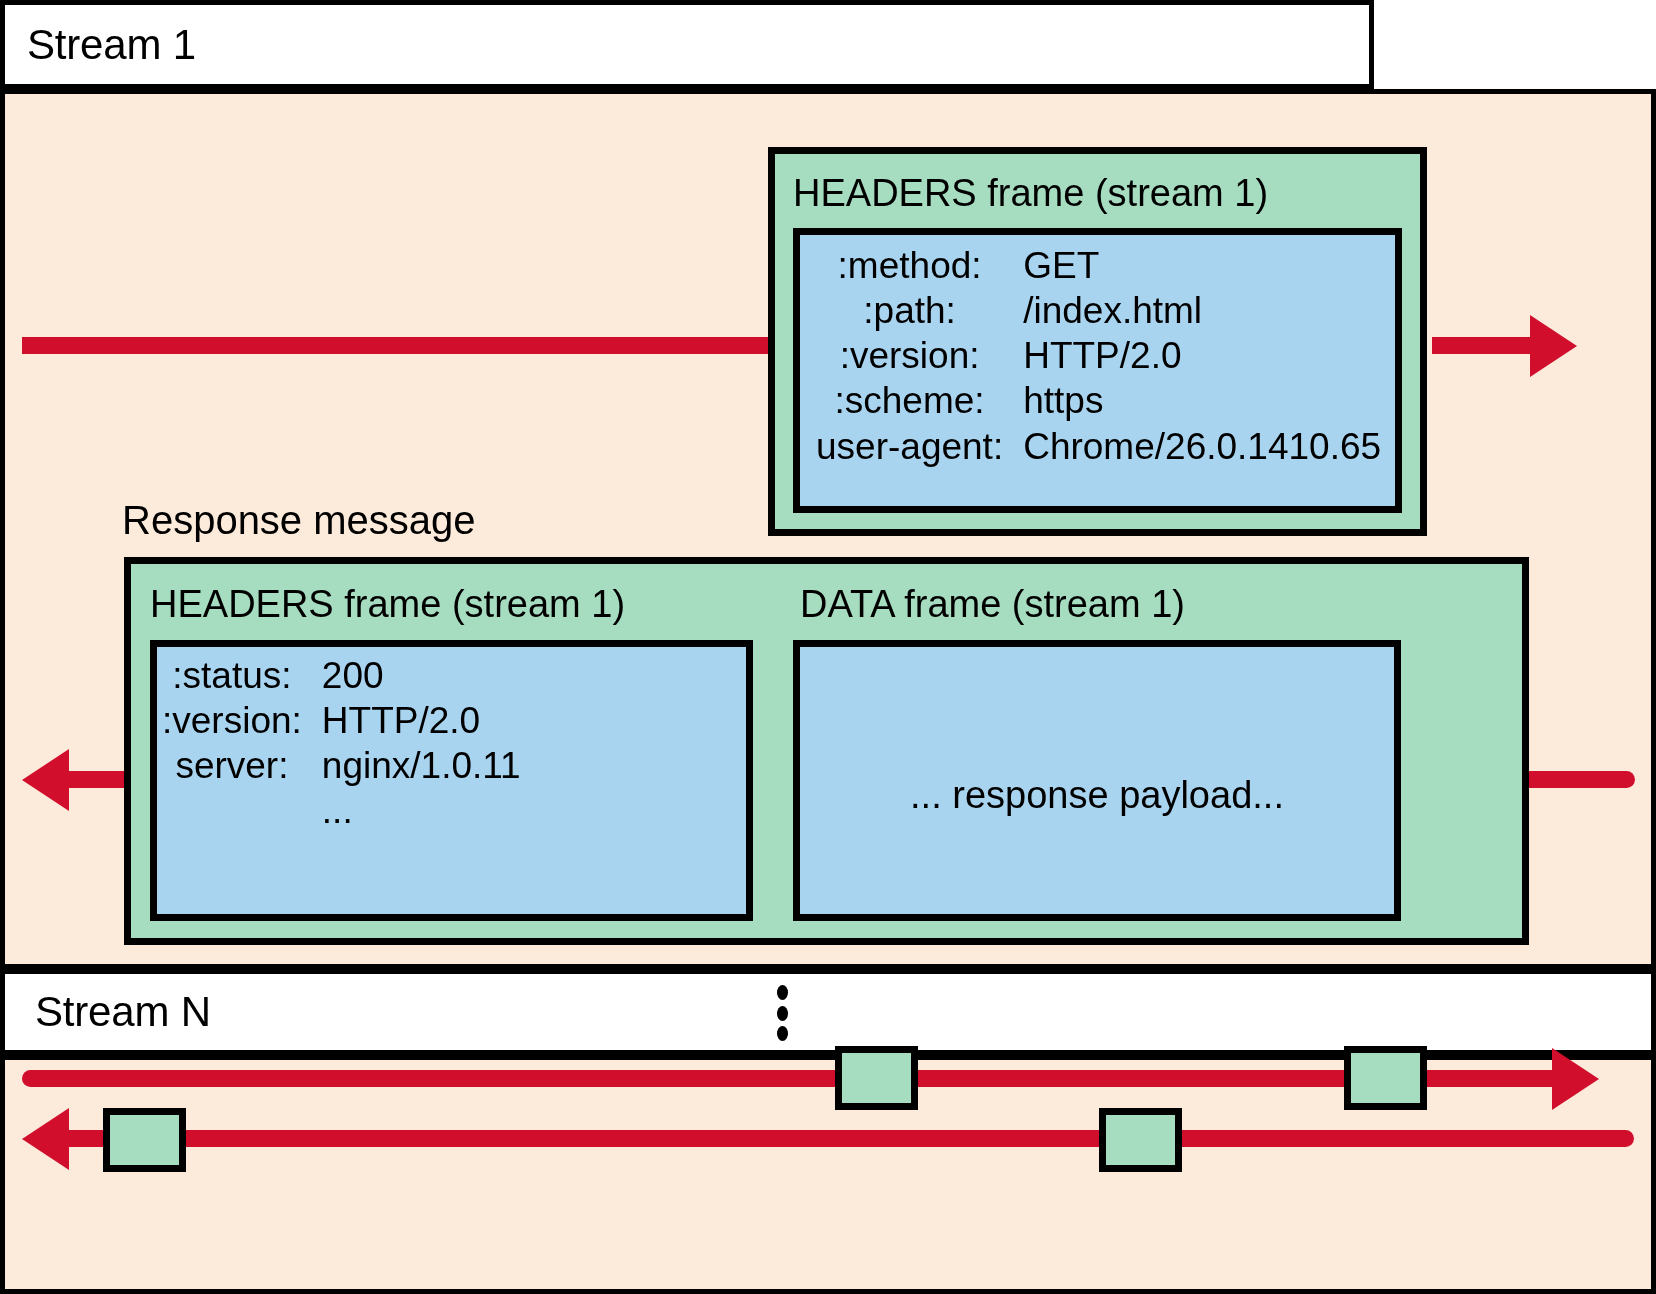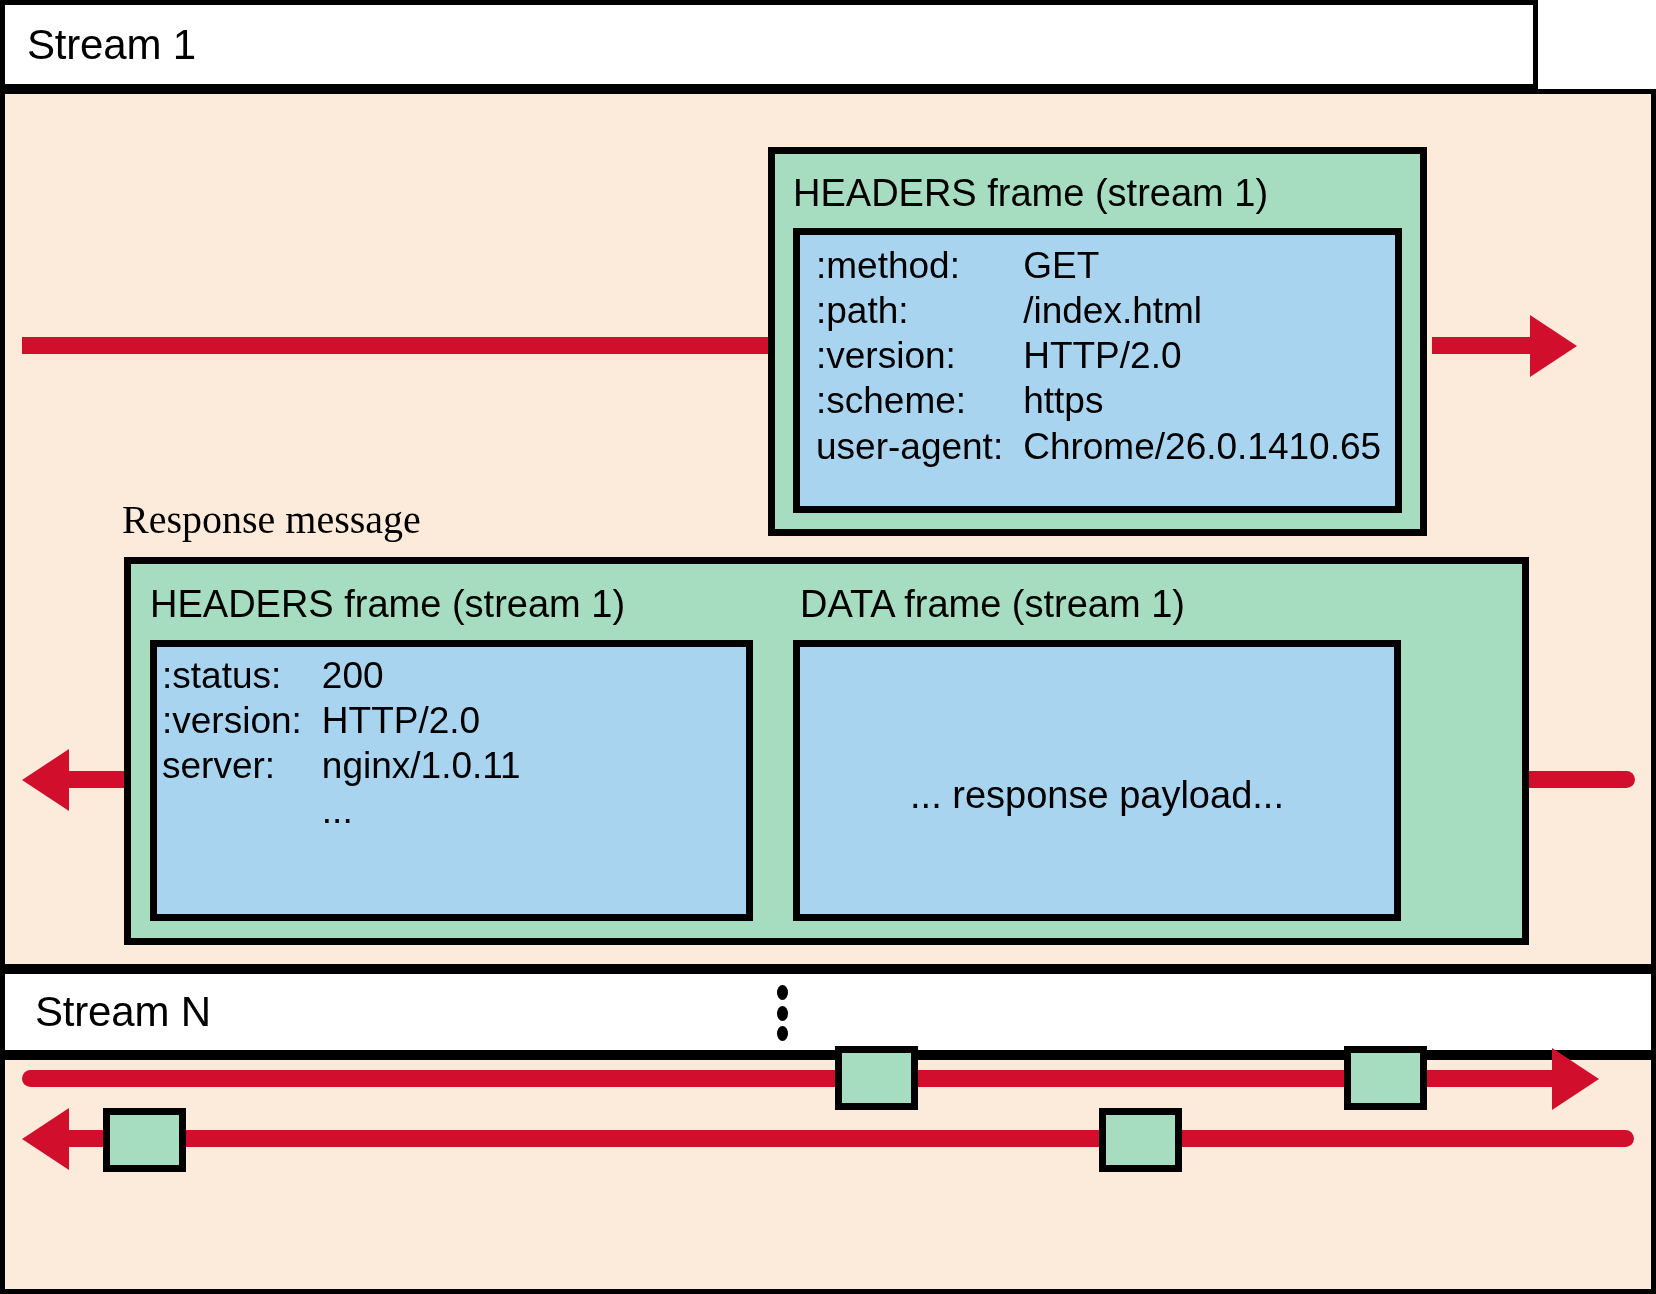--- a/index.html
+++ b/index.html
@@ -82,21 +82,21 @@
   }
   .hdr-row { display: table-row; }
   .hdr-key, .hdr-val {
     display: table-cell;
     font-size: 37px;
     color: #000000;
     line-height: 1.22;
     white-space: nowrap;
     vertical-align: top;
   }
-  .hdr-key { text-align: left; padding-right: 20px; }
+  .hdr-key { text-align: center; padding-right: 20px; }
   .hdr-val { text-align: left; }
 
   .payload-text {
     position: absolute;
     font-size: 38px;
     color: #000000;
     line-height: 1;
     white-space: nowrap;
     text-align: center;
   }
@@ -145,21 +145,21 @@
     height: 15px;
     background: #000000;
     border-radius: 50%;
   }
 </style>
 </head>
 <body>
 
 <div id="canvas">
 
-  <div class="band-label" style="left:0px; top:0px; width:1538px; height:89px;">
+  <div class="band-label" style="left:0px; top:0px; width:1374px; height:89px;">
     <span class="band-text">Stream 1</span>
   </div>
 
   <div class="band-body" style="left:0px; top:89px; width:1656px; height:880px;"></div>
 
   <div class="arrow-line" style="left:22px; top:337px; width:750px;"></div>
   <div class="arrow-line" style="left:1432px; top:337px; width:100px;"></div>
   <div class="arrow-head right" style="left:1530px; top:315px;"></div>
 
   <div class="arrow-line" style="left:1432px; top:771px; width:203px; border-radius:0 9px 9px 0;"></div>
@@ -187,21 +187,21 @@
     <div class="hdr-row">
       <span class="hdr-key">:scheme:</span>
       <span class="hdr-val">https</span>
     </div>
     <div class="hdr-row">
       <span class="hdr-key">user-agent:</span>
       <span class="hdr-val">Chrome/26.0.1410.65</span>
     </div>
   </div>
 
-  <div class="msg-caption" style="left:122px; top:500px;font-family:Liberation Serif, serif;">Response message</div>
+  <div class="msg-caption" style="left:122px; top:500px;">Response message</div>
 
   <div class="frame-box" style="left:124px; top:557px; width:1405px; height:388px;"></div>
 
   <div class="frame-title" style="left:150px; top:585px;">HEADERS frame (stream 1)</div>
   <div class="frame-title" style="left:800px; top:585px;">DATA frame (stream 1)</div>
 
   <div class="payload-box" style="left:150px; top:640px; width:603px; height:281px;"></div>
   <div class="hdr-list" style="left:152px; top:653px;margin-left:10px;">
     <div class="hdr-row">
       <span class="hdr-key">:status:</span>

